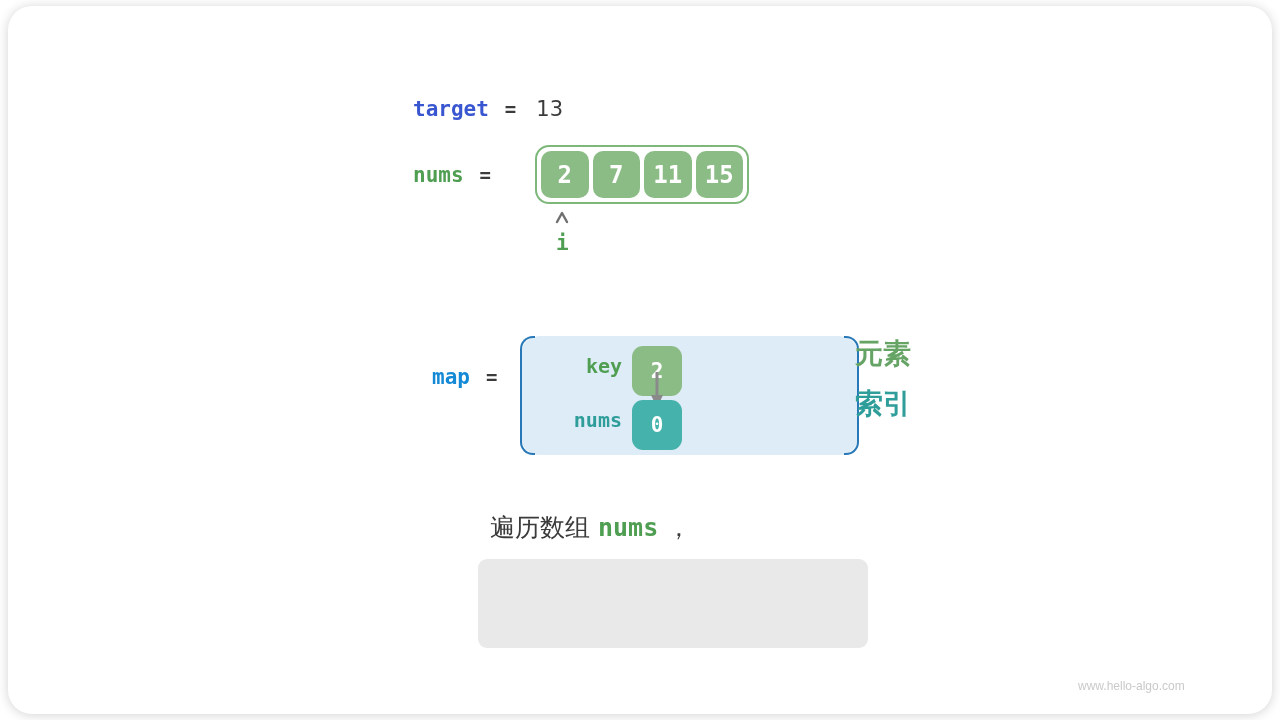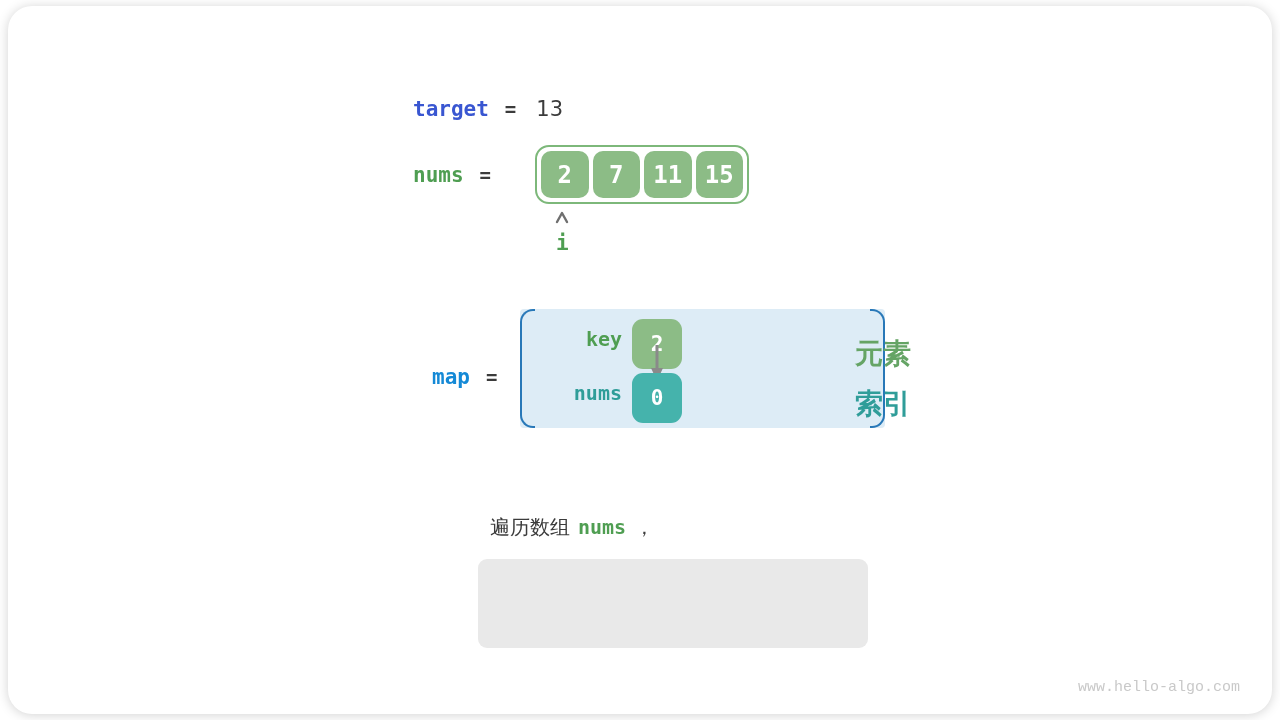--- a/index.html
+++ b/index.html
@@ -39,22 +39,22 @@
   #nums-array .cell{
     flex:1;background:var(--cell-green,#8cbc86);border-radius:10px;
     color:#ffffff;font-family:"DejaVu Sans Mono","Liberation Mono",monospace;
     font-weight:bold;font-size:24px;display:flex;align-items:center;justify-content:center;
   }
   #pointer-caret{left:553px;top:210px;}
   #i-label{left:556px;top:230px;font-size:21px;line-height:26px;}
 
   
   #map-box{
-    left:520px;top:309px;width:365px;height:119px;
-    background:var(--map-fill,#ddecf6);border-radius:4px;
+    left:520px;top:336px;width:339px;height:119px;
+    background:var(--map-fill,#ddecf6);border-radius:20px;
   }
   .bracket{position:absolute;top:0;bottom:0;width:15px;box-sizing:border-box;}
   .bracket-left{left:0;border:2.5px solid var(--map-bracket,#2878b8);border-right:none;border-radius:13px 0 0 13px;}
   .bracket-right{right:0;border:2.5px solid var(--map-bracket,#2878b8);border-left:none;border-radius:0 13px 13px 0;}
   .kv-label{position:absolute;left:20px;width:82px;text-align:right;font-size:20px;line-height:24px;}
   #key-label{top:18px;}
   #value-label{top:72px;}
   .kv-cell{
     position:absolute;left:112px;width:50px;height:50px;border-radius:11px;
     color:#ffffff;font-family:"DejaVu Sans Mono","Liberation Mono",monospace;
@@ -62,35 +62,35 @@
   }
   #key-cell{top:10px;background:var(--cell-green,#8cbc86);}
   #value-cell{top:64px;background:var(--cell-teal,#45b3ac);}
   #map-arrow{left:129px;top:36px;position:absolute;}
 
   .side-label{font-size:28px;font-weight:bold;line-height:28px;}
   #element-label{left:855px;top:340px;}
   #index-label{left:855px;top:390px;}
 
   
-  #caption{left:490px;top:514px;font-size:20px;line-height:27px;white-space:nowrap;}
+  #caption{left:490px;top:514px;font-size:25px;line-height:27px;white-space:nowrap;}
   #caption .code{margin:0 8px;}
   #deduction-box{
     left:478px;top:559px;width:390px;height:89px;box-sizing:border-box;
     background:var(--gray-box,#e9e9e9);border-radius:9px;
     padding:8px 18px;font-size:21px;
   }
   .ded-line{line-height:36px;white-space:nowrap;}
   .ded-line .tok{margin-right:13px;}
   .ded-line .tok:last-child{margin-right:0;}
   .ded-line .eqs{font-family:"DejaVu Sans Mono","Liberation Mono",monospace;font-weight:bold;font-size:18px;}
 
   #watermark{
-    left:1078px;top:679px;font-family:Liberation Mono, monospace;
-    font-size:15px;color:var(--watermark,#c9c9c9);
+    left:1078px;top:679px;font-family:Liberation Sans, sans-serif;
+    font-size:12px;color:var(--watermark,#c9c9c9);
   }
 </style>
 </head>
 <body>
 
 <div class="card"></div>
 
 <div class="abs decl" id="target-line">
   <span class="code blue-royal var">target</span><span class="eq">=</span><span class="dark">13</span>
 </div>

